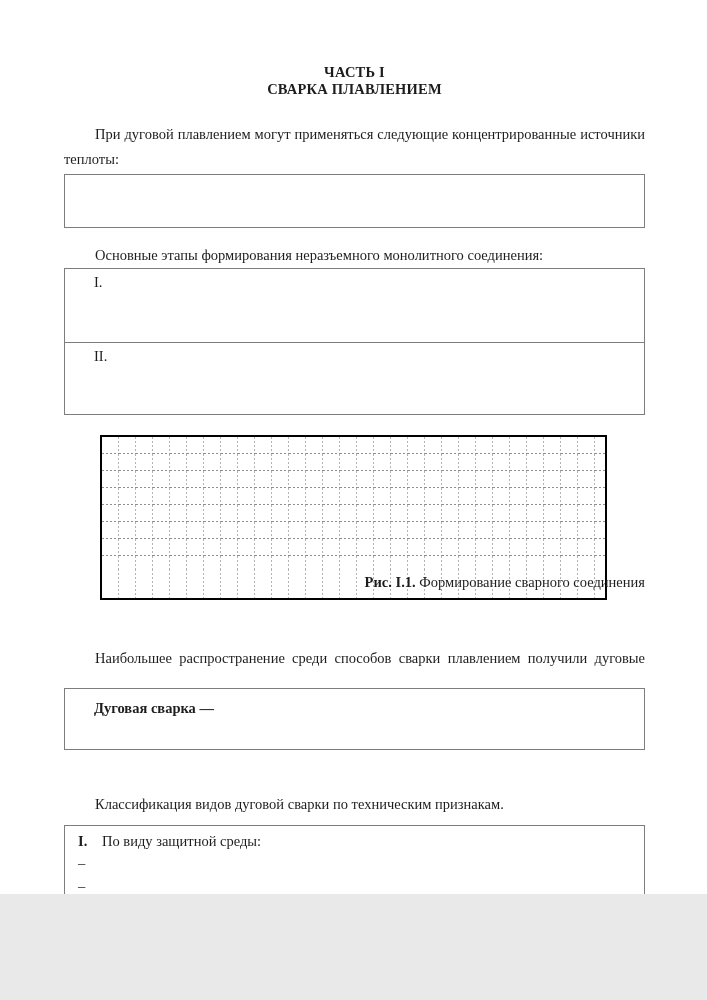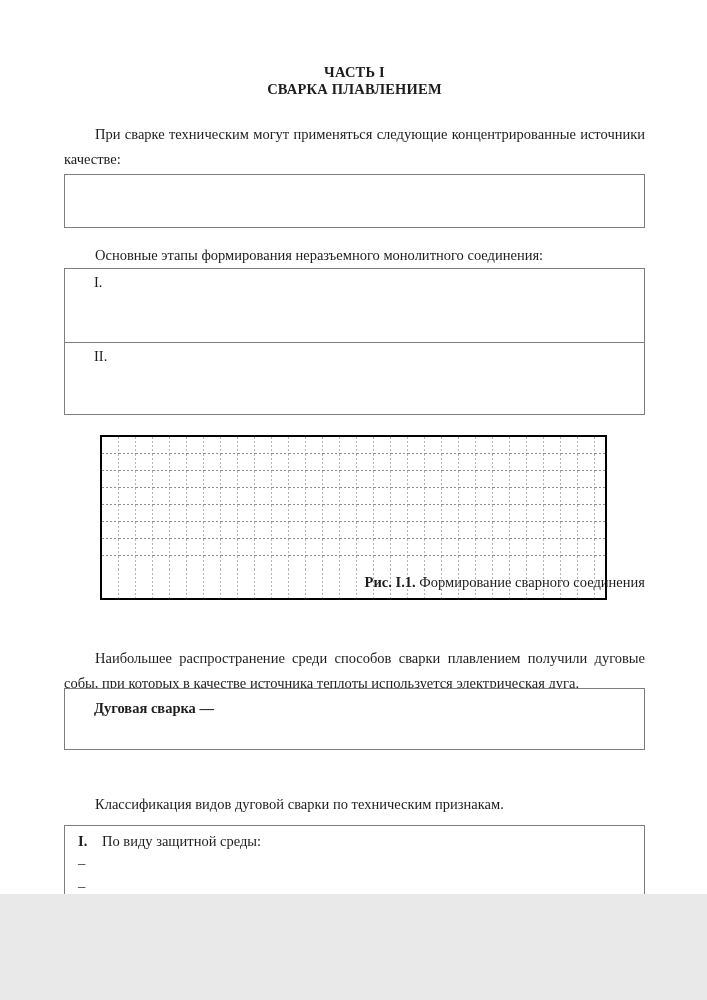--- a/index.html
+++ b/index.html
@@ -57,22 +57,22 @@
 <body>
 
 <div class="page">
 
   <div class="abs col title-block">
     <div>ЧАСТЬ I</div>
     <div>СВАРКА ПЛАВЛЕНИЕМ</div>
   </div>
 
   <div class="abs col para para1">
-    <div class="line just indent">При сварке техническим могут применяться следующие концентрированные источники</div>
-    <div class="line">качестве:</div>
+    <div class="line just indent">При дуговой плавлением могут применяться следующие концентрированные источники</div>
+    <div class="line">теплоты:</div>
   </div>
 
   <div class="abs col answer-box box1"></div>
 
   <div class="abs col lead stages-label">Основные этапы формирования неразъемного монолитного соединения:</div>
 
   <div class="abs col answer-box box2">
     <div class="row row1">
       <span>I.</span>
     </div>
@@ -96,21 +96,20 @@
       <rect x="0" y="128" width="503" height="33" fill="url(#gvert)"></rect>
     </svg>
   </div>
 
   <div class="abs col caption">
     <b>Рис. I.1.</b><span> Формирование сварного соединения</span>
   </div>
 
   <div class="abs col para para2">
     <div class="line just indent">Наибольшее распространение среди способов сварки плавлением получили дуговые спо-</div>
-    <div class="line">собы, при которых в качестве источника теплоты используется электрическая дуга.</div>
   </div>
 
   <div class="abs col answer-box box3">
     <span>Дуговая сварка —</span>
   </div>
 
   <div class="abs col lead klass-label">Классификация видов дуговой сварки по техническим признакам.</div>
 
   <div class="abs col answer-box box4">
     <div class="li">

